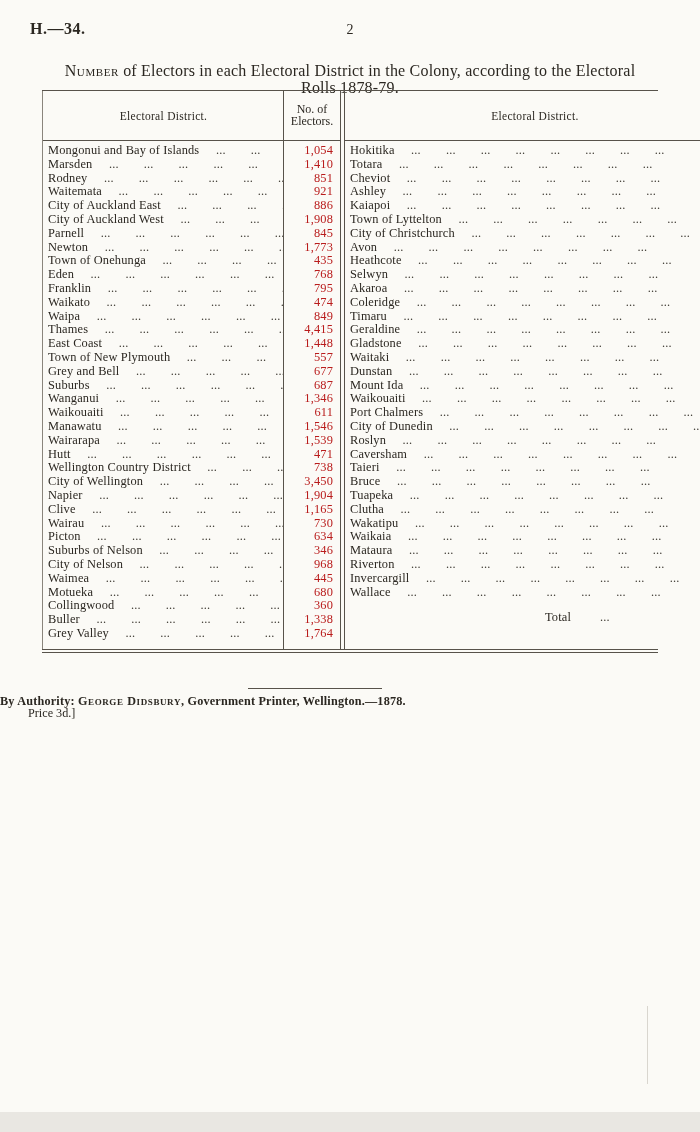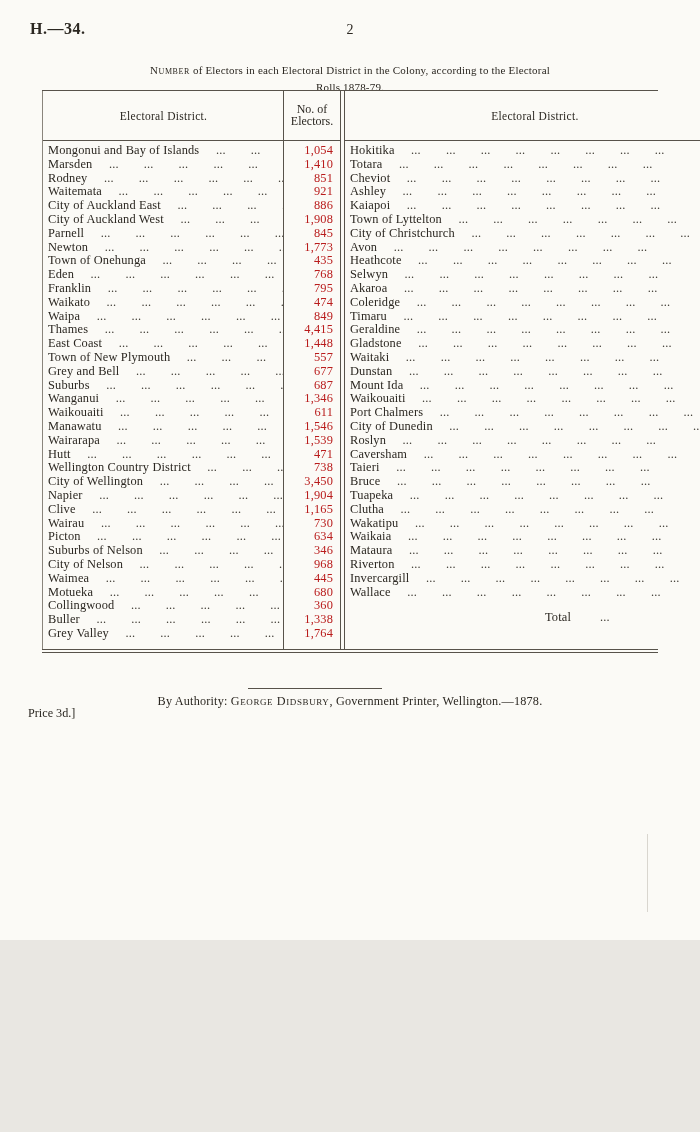--- a/index.html
+++ b/index.html
@@ -5,37 +5,37 @@
   * { box-sizing: border-box; margin: 0; padding: 0; }
   html, body { width: 700px; }
   body {
     background: #e9e7e2;
     font-family: "Liberation Serif", "DejaVu Serif", serif;
     color: #2b2721;
   }
   .page {
     position: relative;
     width: 700px;
-    height: 940px;
+    height: 1112px;
     background: #fbfaf6;
     overflow: hidden;
   }
   
   .doc-ref {
     position: absolute; top: 20px; left: 30px;
     font-weight: bold; font-size: 16px; letter-spacing: 0.5px;
   }
   .page-number {
     position: absolute; top: 22px; left: 0; right: 0;
     text-align: center; font-size: 14px;
   }
   
   .title {
     position: absolute; top: 62px; left: 55px; right: 55px;
-    text-align: center; font-size: 11px; line-height: 17px;
+    text-align: center; font-size: 16px; line-height: 17px;
     letter-spacing: 0.2px;
   }
   .sc { font-variant: small-caps; letter-spacing: 0.6px; }
   
   .tables {
     position: absolute; top: 90px; left: 42px; width: 616px; height: 563px;
     display: flex;
     border-top: 1.5px solid #57524a;
     border-bottom: 4px double #57524a;
   }
@@ -83,21 +83,21 @@
   }
   .vcell { text-align: right; color: #b91c1c; }
   .tbl-left .vcell { width: 56px; padding-right: 7px; }
   
   .footer-rule {
     position: absolute; top: 688px; left: 248px; width: 134px;
     border-top: 1px solid #57524a;
   }
   .footer-text {
     position: absolute; top: 694px; left: 0; right: 0;
-    text-align: center; font-size: 12.2px; letter-spacing: 0.2px;
+    font-size: 12.2px; letter-spacing: 0.2px; font-weight: bold;
   }
   .price {
     position: absolute; top: 706px; left: 28px; font-size: 12.2px;
   }
   
   .artifact {
     position: absolute; right: 52px; bottom: 28px; width: 1px; height: 78px;
     background: #d9d6cf;
   }
 </style>

